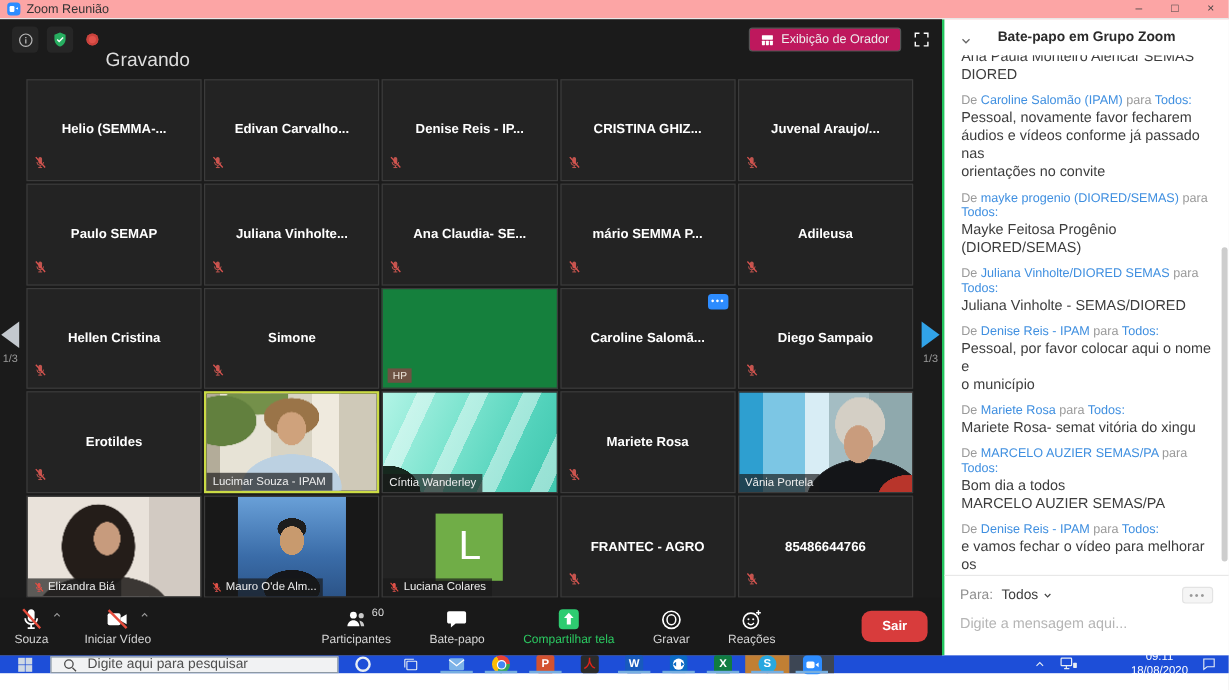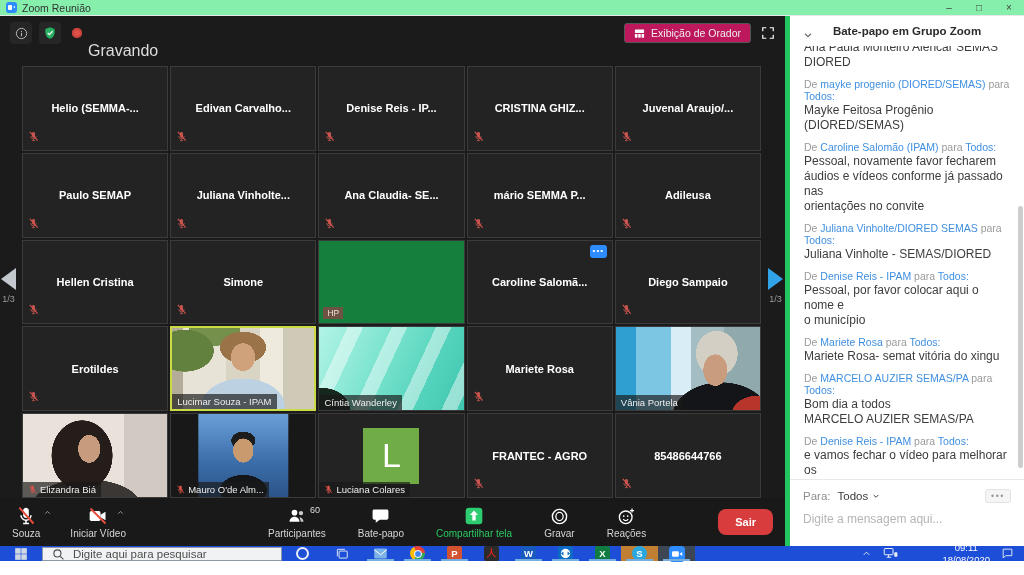--- a/index.html
+++ b/index.html
@@ -1,30 +1,30 @@
 <!DOCTYPE html>
 <html><head>
 <meta charset="utf-8">
 <style>
   * { box-sizing: border-box; margin:0; padding:0; }
   html,body { width:1024px; height:575px; overflow:hidden; font-family:"Liberation Sans",sans-serif; background:#fff; }
 
   
-  .titlebar { height:16px; background:#86efac; display:flex; align-items:center; padding-left:6px; position:relative; border-bottom:1px solid #e8e8e8;}
+  .titlebar { height:16px; background:#fca5a5; display:flex; align-items:center; padding-left:6px; position:relative; border-bottom:1px solid #e8e8e8;}
   .zoom-logo { width:11px; height:11px; border-radius:3px; background:#2D8CFF; position:relative; flex:0 0 auto;}
   .zoom-logo::after { content:""; position:absolute; left:2.2px; top:3.4px; width:4.2px; height:4.2px; border-radius:1px; background:#fff;}
   .zoom-logo::before { content:""; position:absolute; right:1.6px; top:3.8px; border-top:1.8px solid transparent; border-bottom:1.8px solid transparent; border-right:2.6px solid #fff;}
   .titlebar-title { font-size:10.5px; color:#333; margin-left:5px; }
   .win-controls { position:absolute; right:0; top:0; height:16px; display:flex; }
   .win-btn { width:30px; height:16px; display:flex; align-items:center; justify-content:center; color:#444; font-size:10px; line-height:1;}
 
   
   .app { display:flex; height:530px; }
   .meeting { width:785px; background:#1b1b1b; position:relative; flex:0 0 auto;}
-  .chat { width:239px; background:#fff; display:flex; flex-direction:column; border-left:5px solid #22c55e;}
+  .chat { width:239px; background:#fff; display:flex; flex-direction:column; border-left:2px solid #22c55e;}
 
   
   .meeting-topbar { height:34px; display:flex; align-items:center; padding:0 10px; gap:7px; }
   .chip { width:22px; height:22px; background:#262626; border-radius:4px; display:flex; align-items:center; justify-content:center;}
   .recording { display:flex; align-items:center; gap:6px; margin-left:4px; }
   .rec-dot { width:10px; height:10px; border-radius:50%; background:#e0514a; box-shadow: inset 0 0 0 2px #c9423c; }
   .rec-label { color:#ddd; font-size:16px;margin-top:36px; }
   .topbar-right { margin-left:auto; display:flex; align-items:center; gap:10px; }
   .speaker-btn { background:#be185d; border:1px solid #555; border-radius:3px; color:#eee; font-size:10.5px; padding:3px 9px; display:flex; align-items:center; gap:6px; }
   .ic { display:inline-flex; align-items:center; justify-content:center; }
@@ -525,29 +525,29 @@
       </span>
       <span class="chat-title">Bate-papo em Grupo Zoom</span>
     </div>
     <div class="chat-body" id="chat-body">
       <div class="chat-scrollbar"></div>
     <div class="msg clipped">
           <div class="msg-body">Ana Paula Monteiro Alencar SEMAS
 DIORED</div>
         </div>
         <div class="msg">
-          <div class="msg-meta"><span>De </span><span class="m-name">mayke progenio (DIORED/SEMAS)</span><span> para </span><span class="m-name">Todos:</span></div>
-          <div class="msg-body">Mayke Feitosa Progênio
-(DIORED/SEMAS)</div>
-        </div>
-        <div class="msg">
           <div class="msg-meta"><span>De </span><span class="m-name">Caroline Salomão (IPAM)</span><span> para </span><span class="m-name">Todos:</span></div>
           <div class="msg-body">Pessoal, novamente favor fecharem
 áudios e vídeos conforme já passado nas
 orientações no convite</div>
+        </div>
+        <div class="msg">
+          <div class="msg-meta"><span>De </span><span class="m-name">mayke progenio (DIORED/SEMAS)</span><span> para </span><span class="m-name">Todos:</span></div>
+          <div class="msg-body">Mayke Feitosa Progênio
+(DIORED/SEMAS)</div>
         </div>
         <div class="msg">
           <div class="msg-meta"><span>De </span><span class="m-name">Juliana Vinholte/DIORED SEMAS</span><span> para </span><span class="m-name">Todos:</span></div>
           <div class="msg-body">Juliana Vinholte - SEMAS/DIORED</div>
         </div>
         <div class="msg">
           <div class="msg-meta"><span>De </span><span class="m-name">Denise Reis - IPAM</span><span> para </span><span class="m-name">Todos:</span></div>
           <div class="msg-body">Pessoal, por favor colocar aqui o nome e
 o município</div>
         </div>

